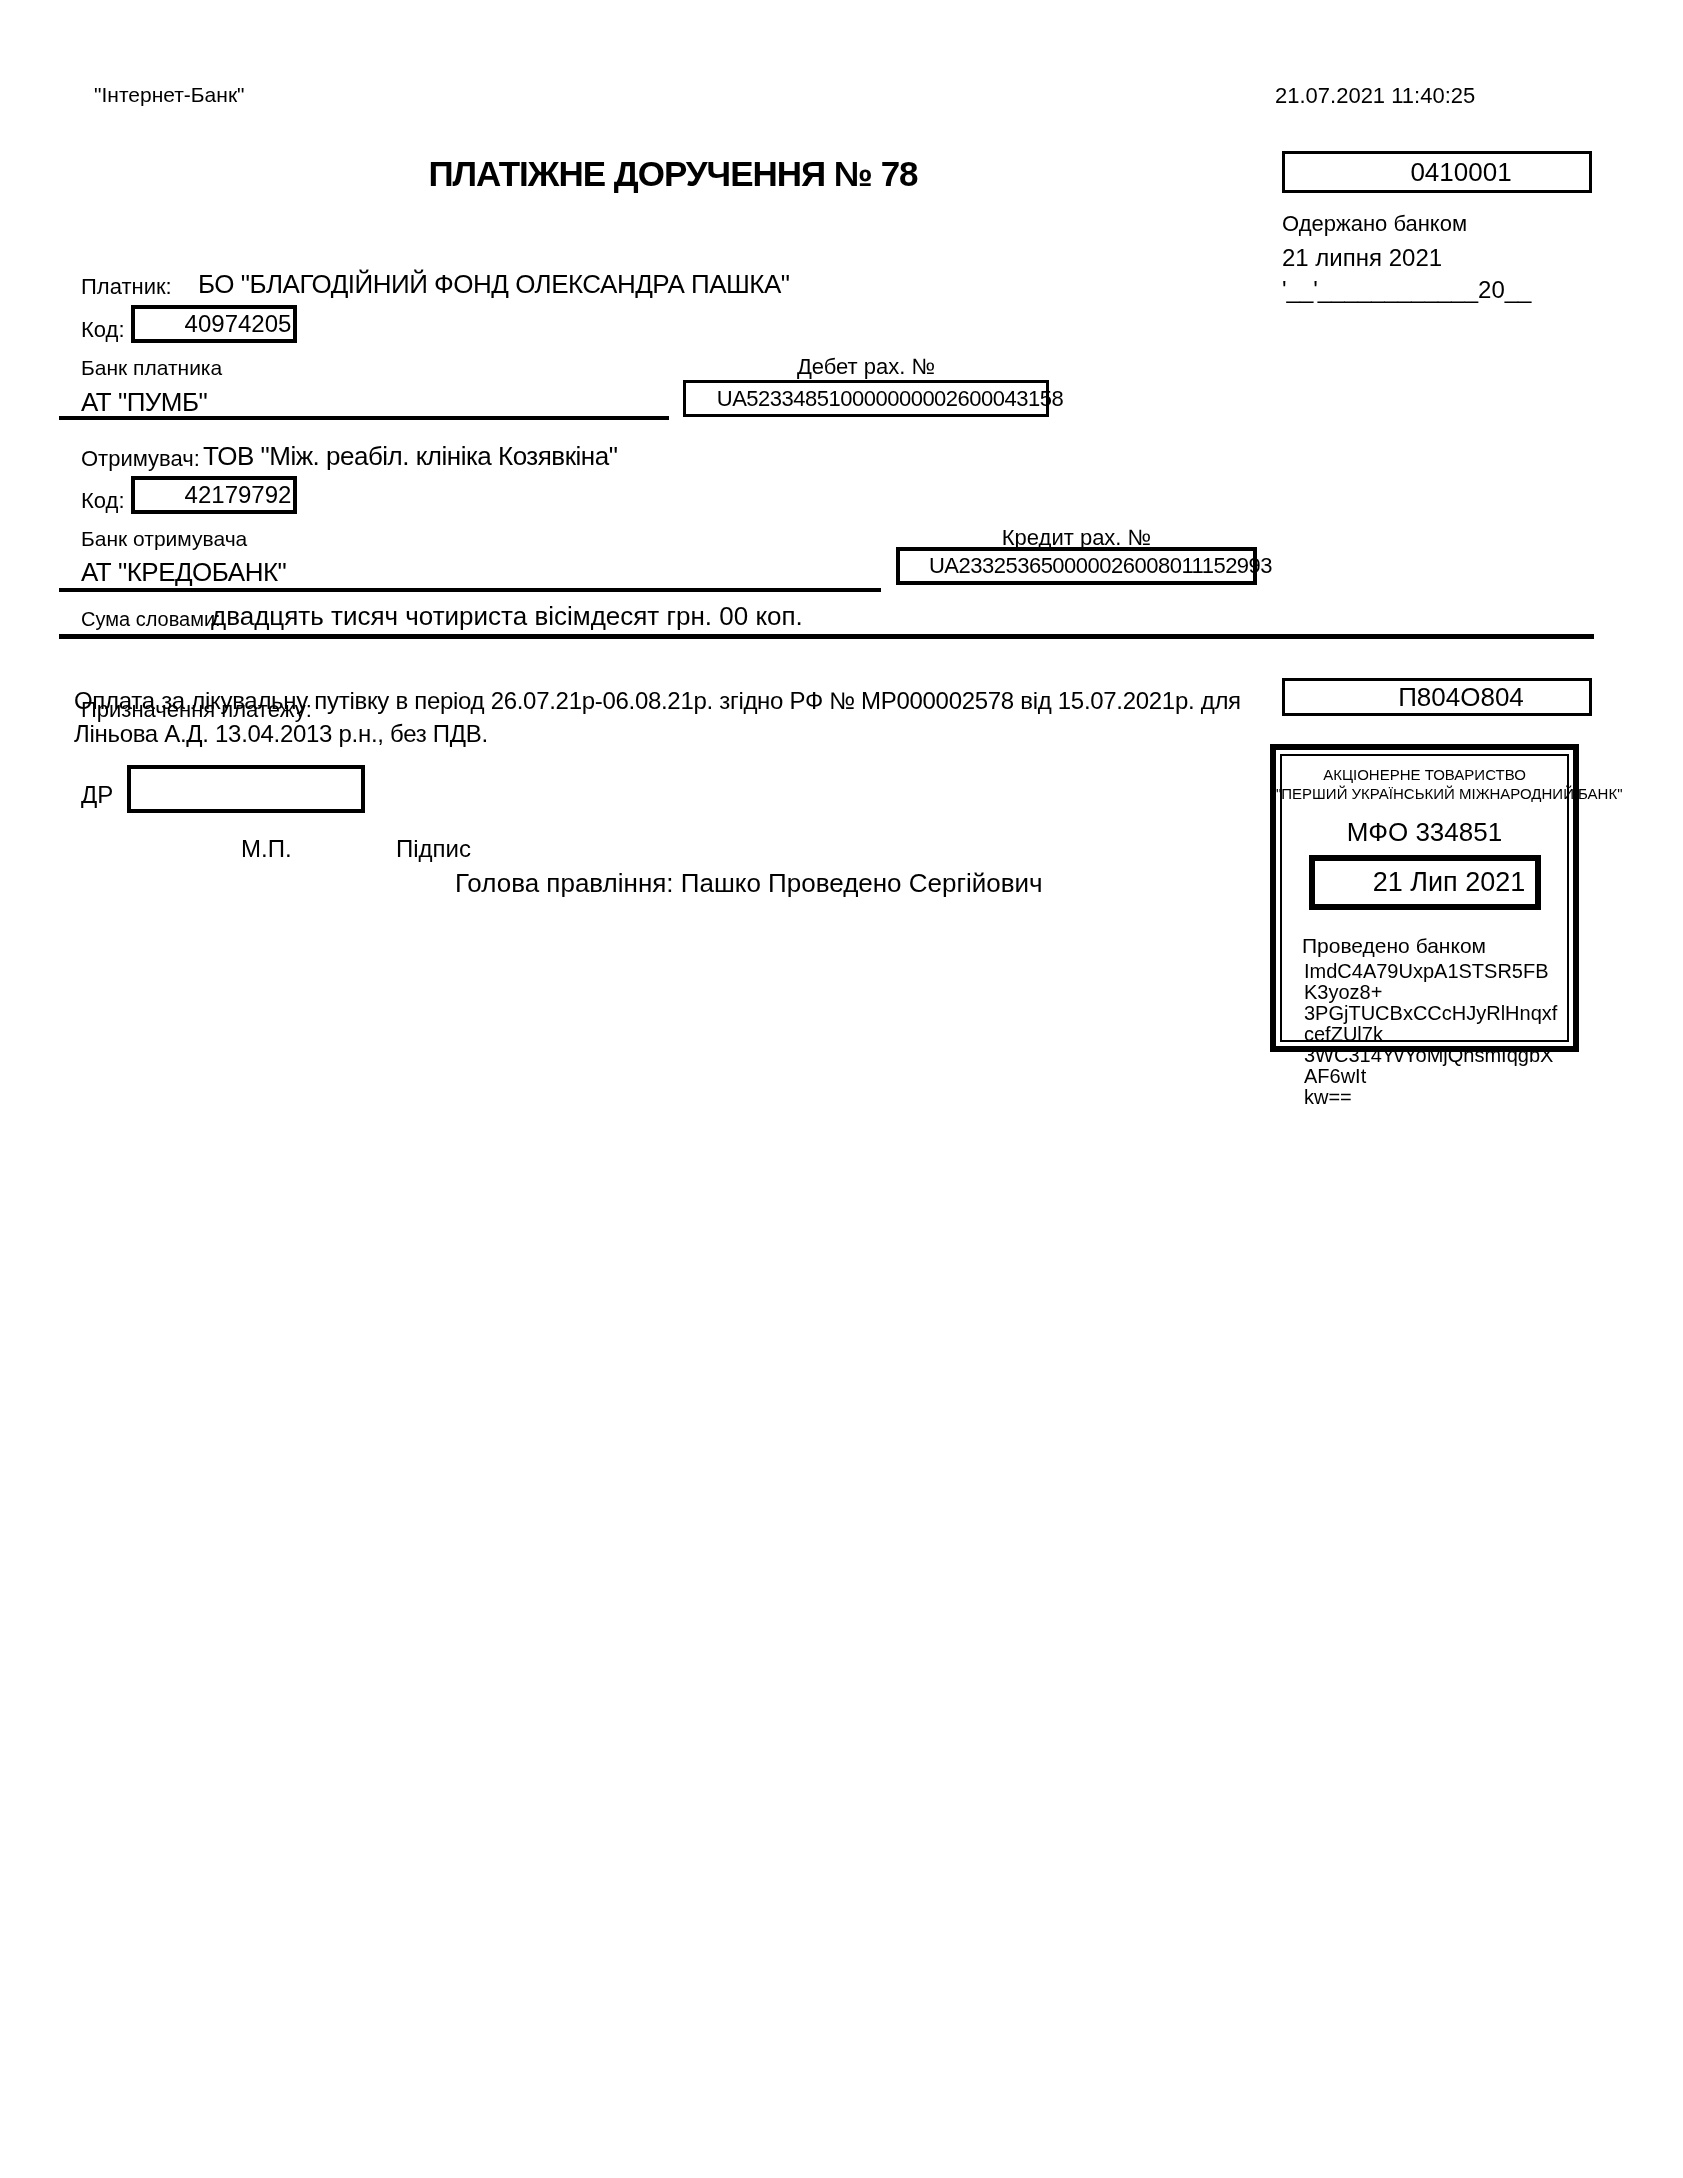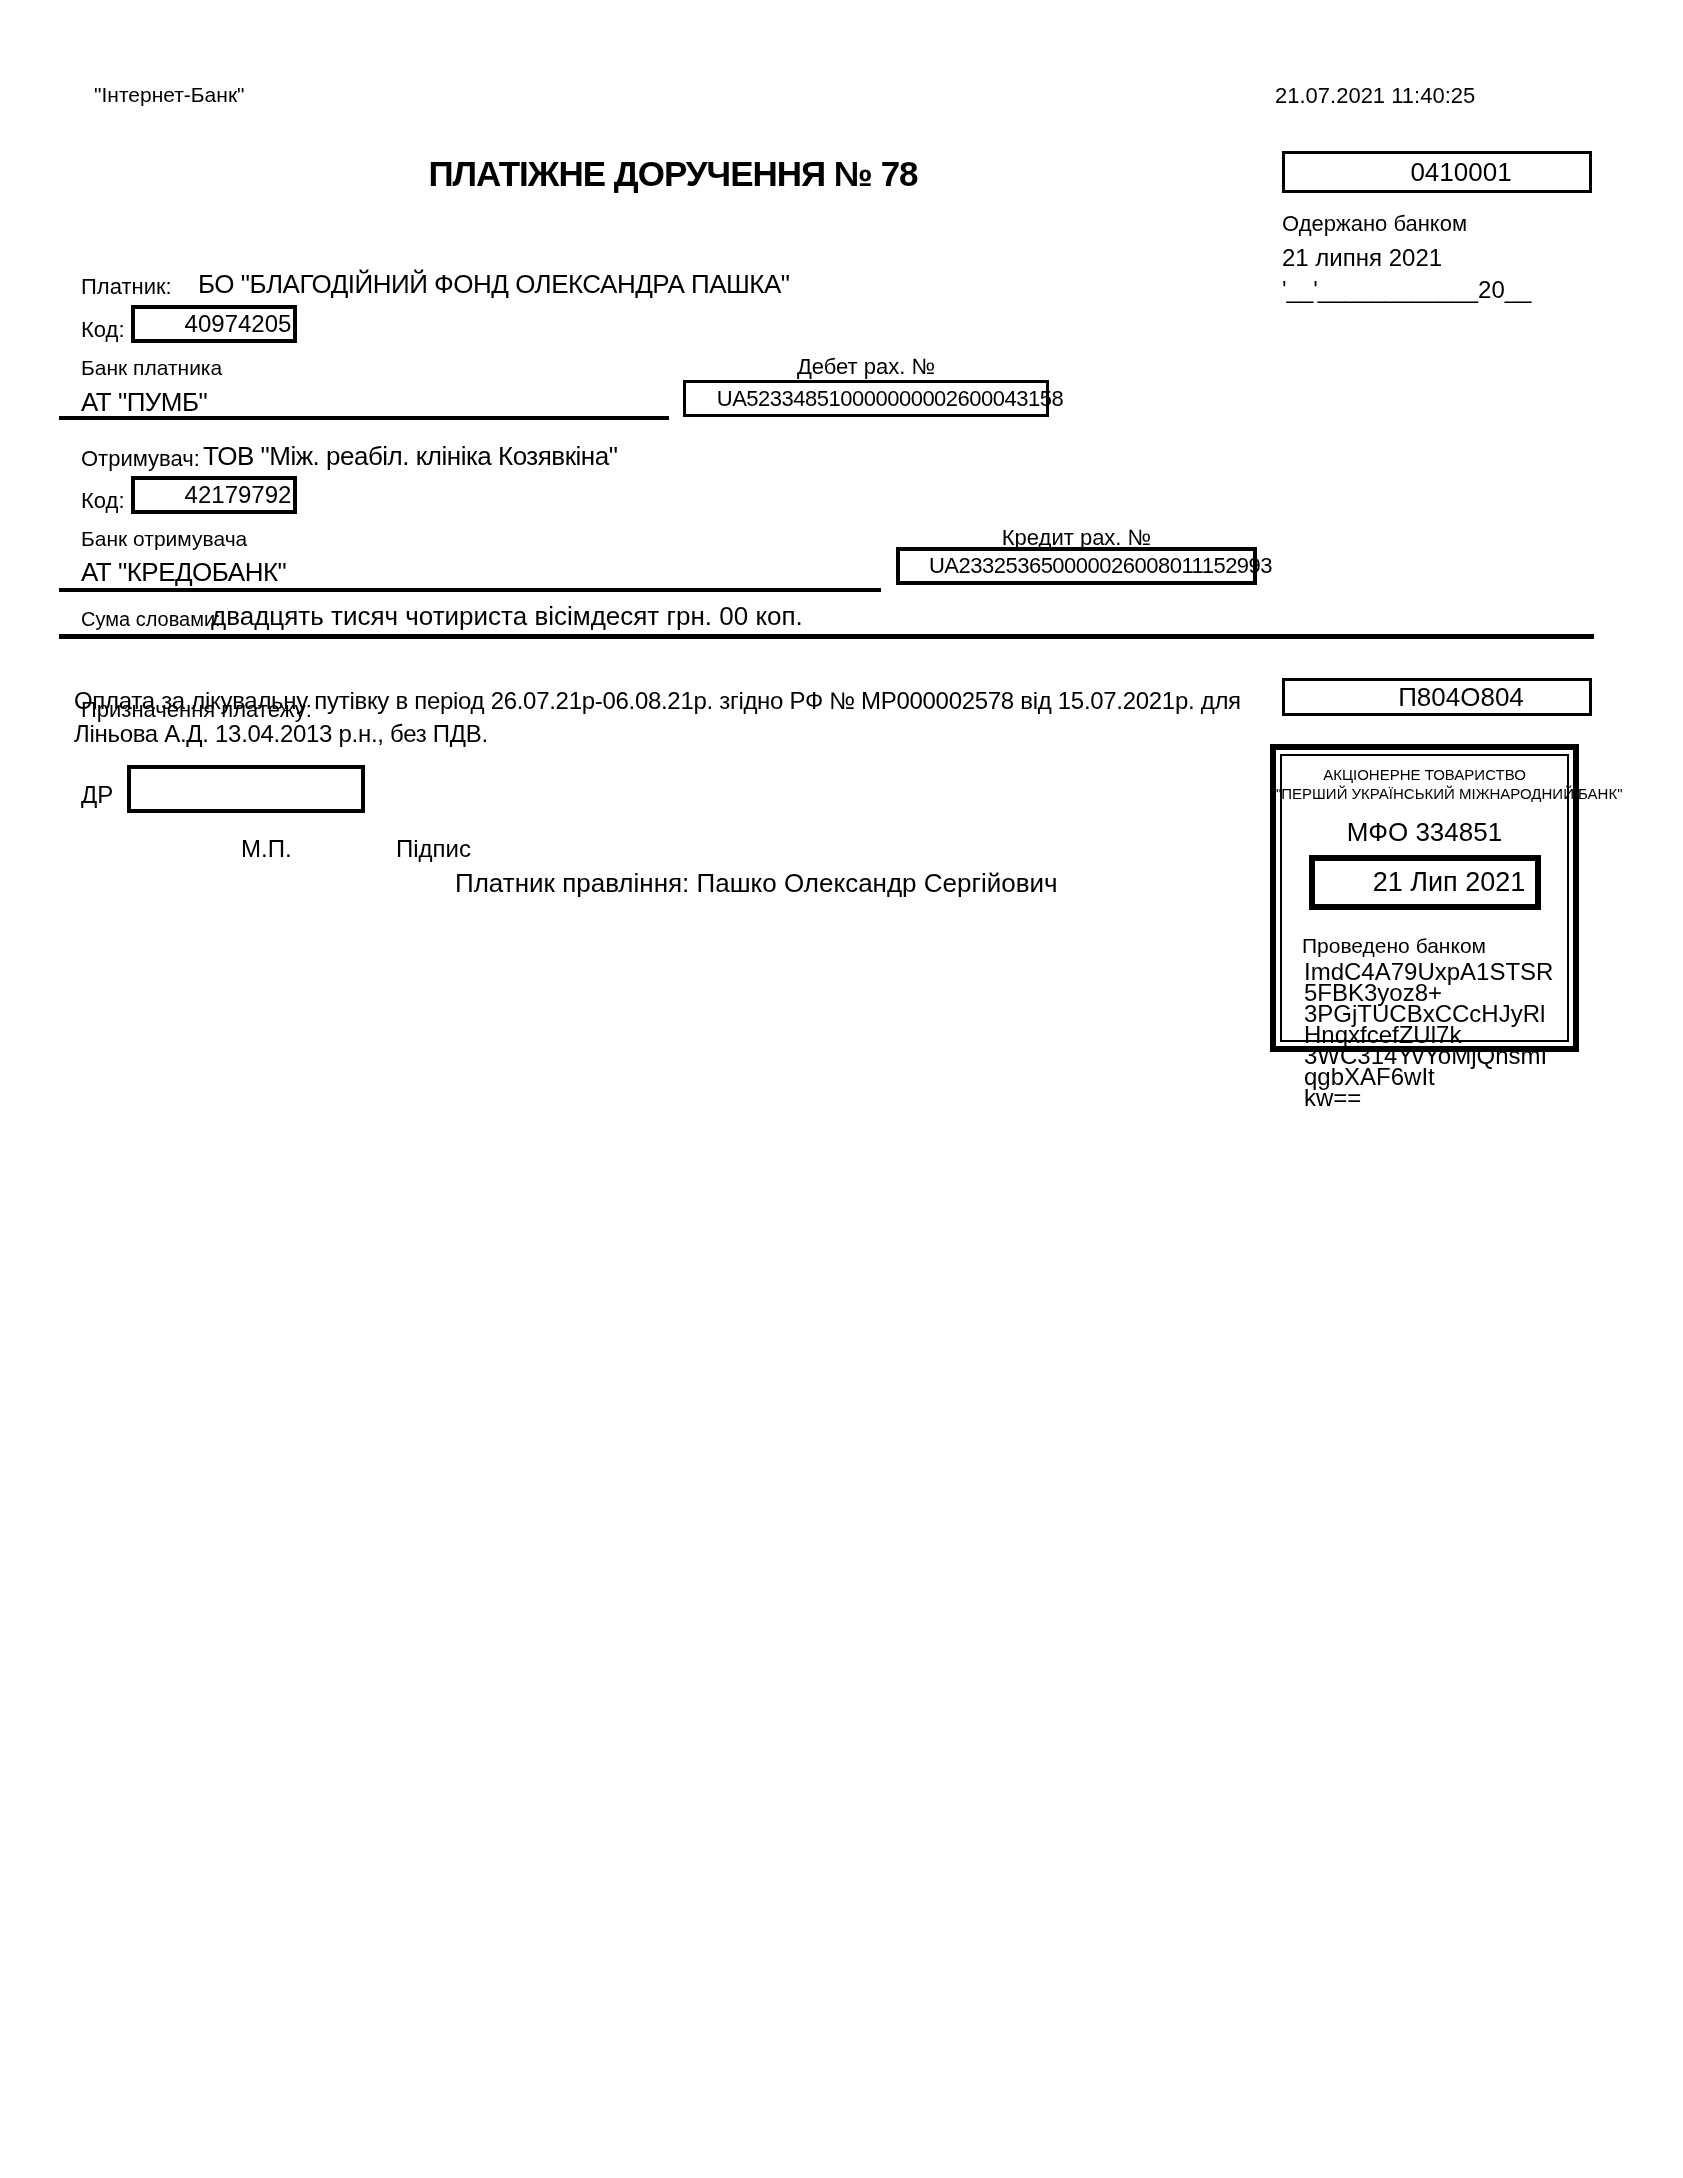--- a/index.html
+++ b/index.html
@@ -83,30 +83,30 @@
   <div class="bar" style="left:59px;top:634px;width:1535px;height:5px;"></div>
 
   <div class="abs" style="left:81px;top:676px;font-size:22px;margin-top:21px;">Призначення платежу:</div>
   <div class="box" style="left:1282px;top:642px;width:310px;height:38px;font-size:26px;margin-top:36px;">П804О804</div>
   <div class="abs wrap" style="left:74px;top:684px;width:1233px;font-size:24px;line-height:33px;letter-spacing:-0.3px;">Оплата за лікувальну путівку в період 26.07.21р-06.08.21р. згідно РФ № МР000002578 від 15.07.2021р. для Ліньова А.Д. 13.04.2013 р.н., без ПДВ.</div>
 
   <div class="abs" style="left:81px;top:781px;font-size:24px;">ДР</div>
   <div class="abs" style="left:127px;top:765px;width:238px;height:48px;box-sizing:border-box;border:4px solid #000;"></div>
   <div class="abs" style="left:241px;top:835px;font-size:24px;">М.П.</div>
   <div class="abs" style="left:396px;top:835px;font-size:24px;">Підпис</div>
-  <div class="abs" style="left:455px;top:868px;font-size:26px;">Платник правління: Пашко Олександр Сергійович</div>
+  <div class="abs" style="left:455px;top:868px;font-size:26px;">Голова правління: Пашко Проведено Сергійович</div>
 
   <div class="stamp" style="left:1270px;top:744px;width:309px;height:308px;">
     <div class="stamp-inner"></div>
     <div class="abs center" style="left:0;top:16px;width:297px;font-size:15px;">АКЦІОНЕРНЕ ТОВАРИСТВО</div>
     <div class="abs center" style="left:0;top:35px;width:297px;font-size:15px;">"ПЕРШИЙ УКРАЇНСЬКИЙ МІЖНАРОДНИЙ БАНК"</div>
     <div class="abs center" style="left:0;top:67px;width:297px;font-size:26px;">МФО 334851</div>
     <div class="box" style="left:33px;top:105px;width:232px;height:55px;border-width:6px;font-size:27px;">21 Лип 2021</div>
     <div class="abs" style="left:26px;top:184px;font-size:21px;">Проведено банком</div>
-    <div class="abs breakall" style="left:28px;top:211px;width:255px;font-size:24px;line-height:21px;white-space:normal;">
+    <div class="abs breakall" style="left:28px;top:211px;width:255px;font-size:20px;line-height:21px;white-space:normal;">
       <div>ImdC4A79UxpA1STSR5FBK3yoz8+</div>
       <div>3PGjTUCBxCCcHJyRlHnqxfcefZUl7k</div>
       <div>3WC314YvYoMjQhsmIqgbXAF6wIt</div>
       <div>kw==</div>
     </div>
   </div>
 
 </div>
 
 

